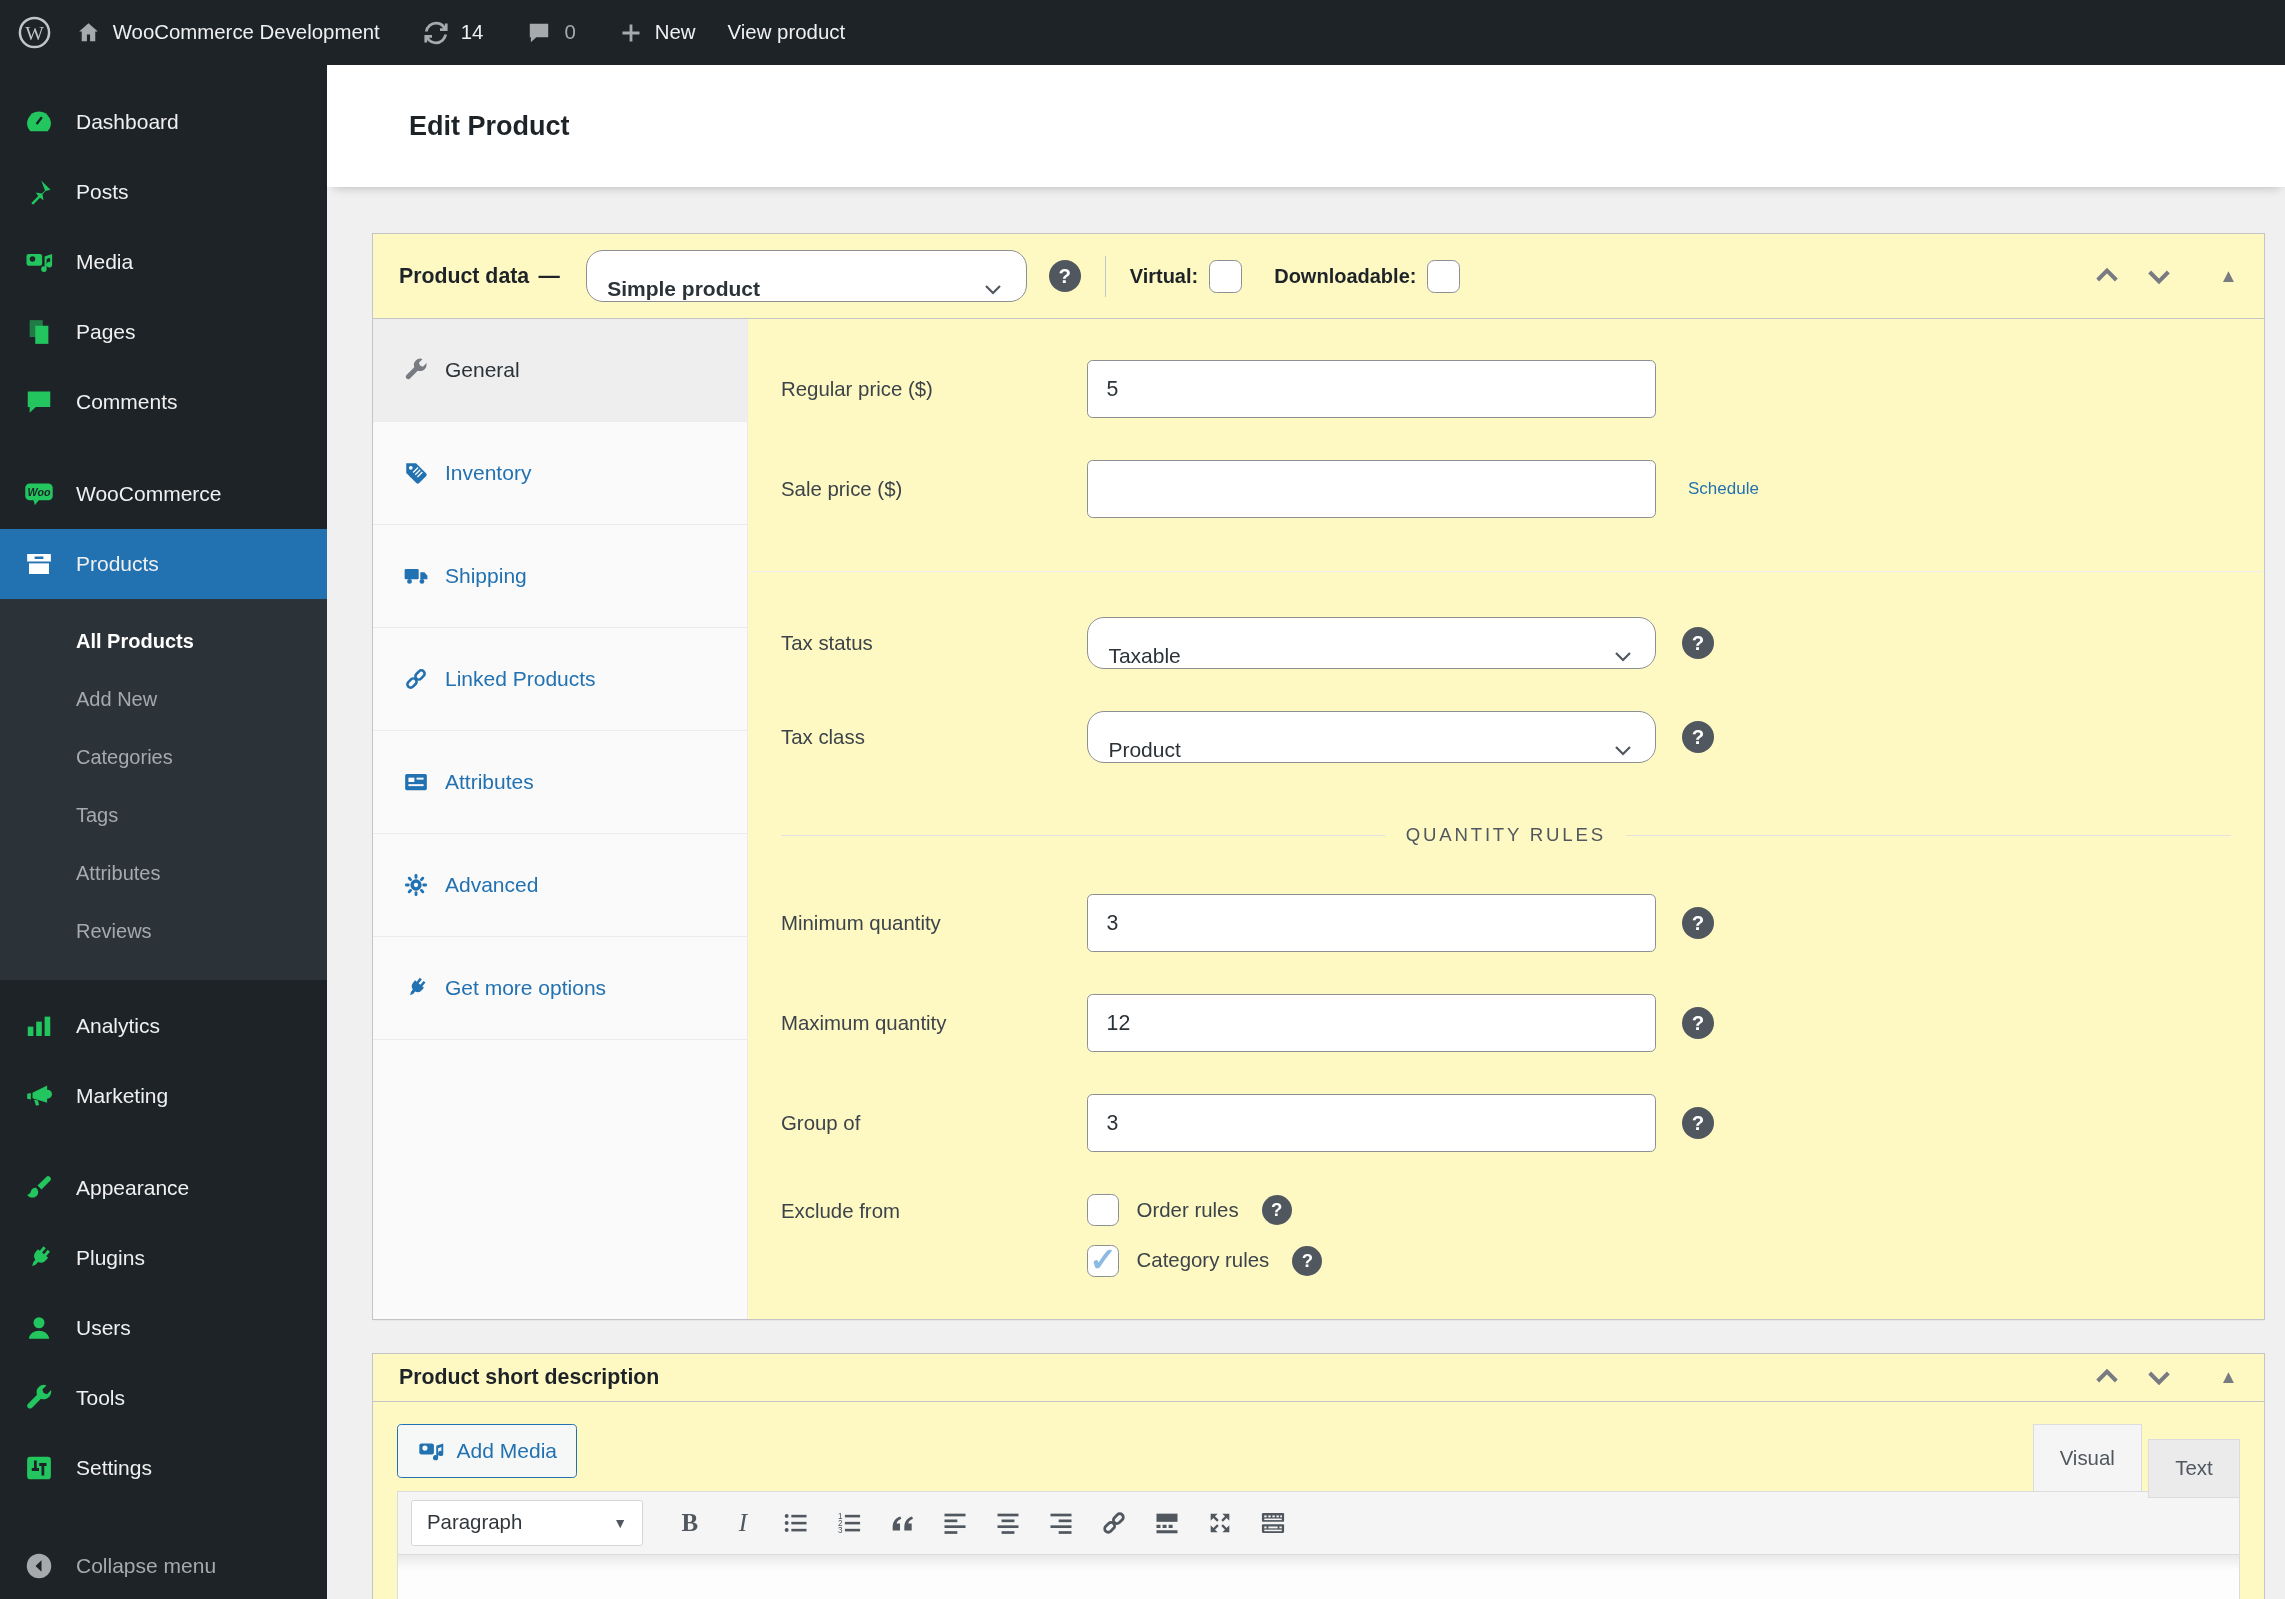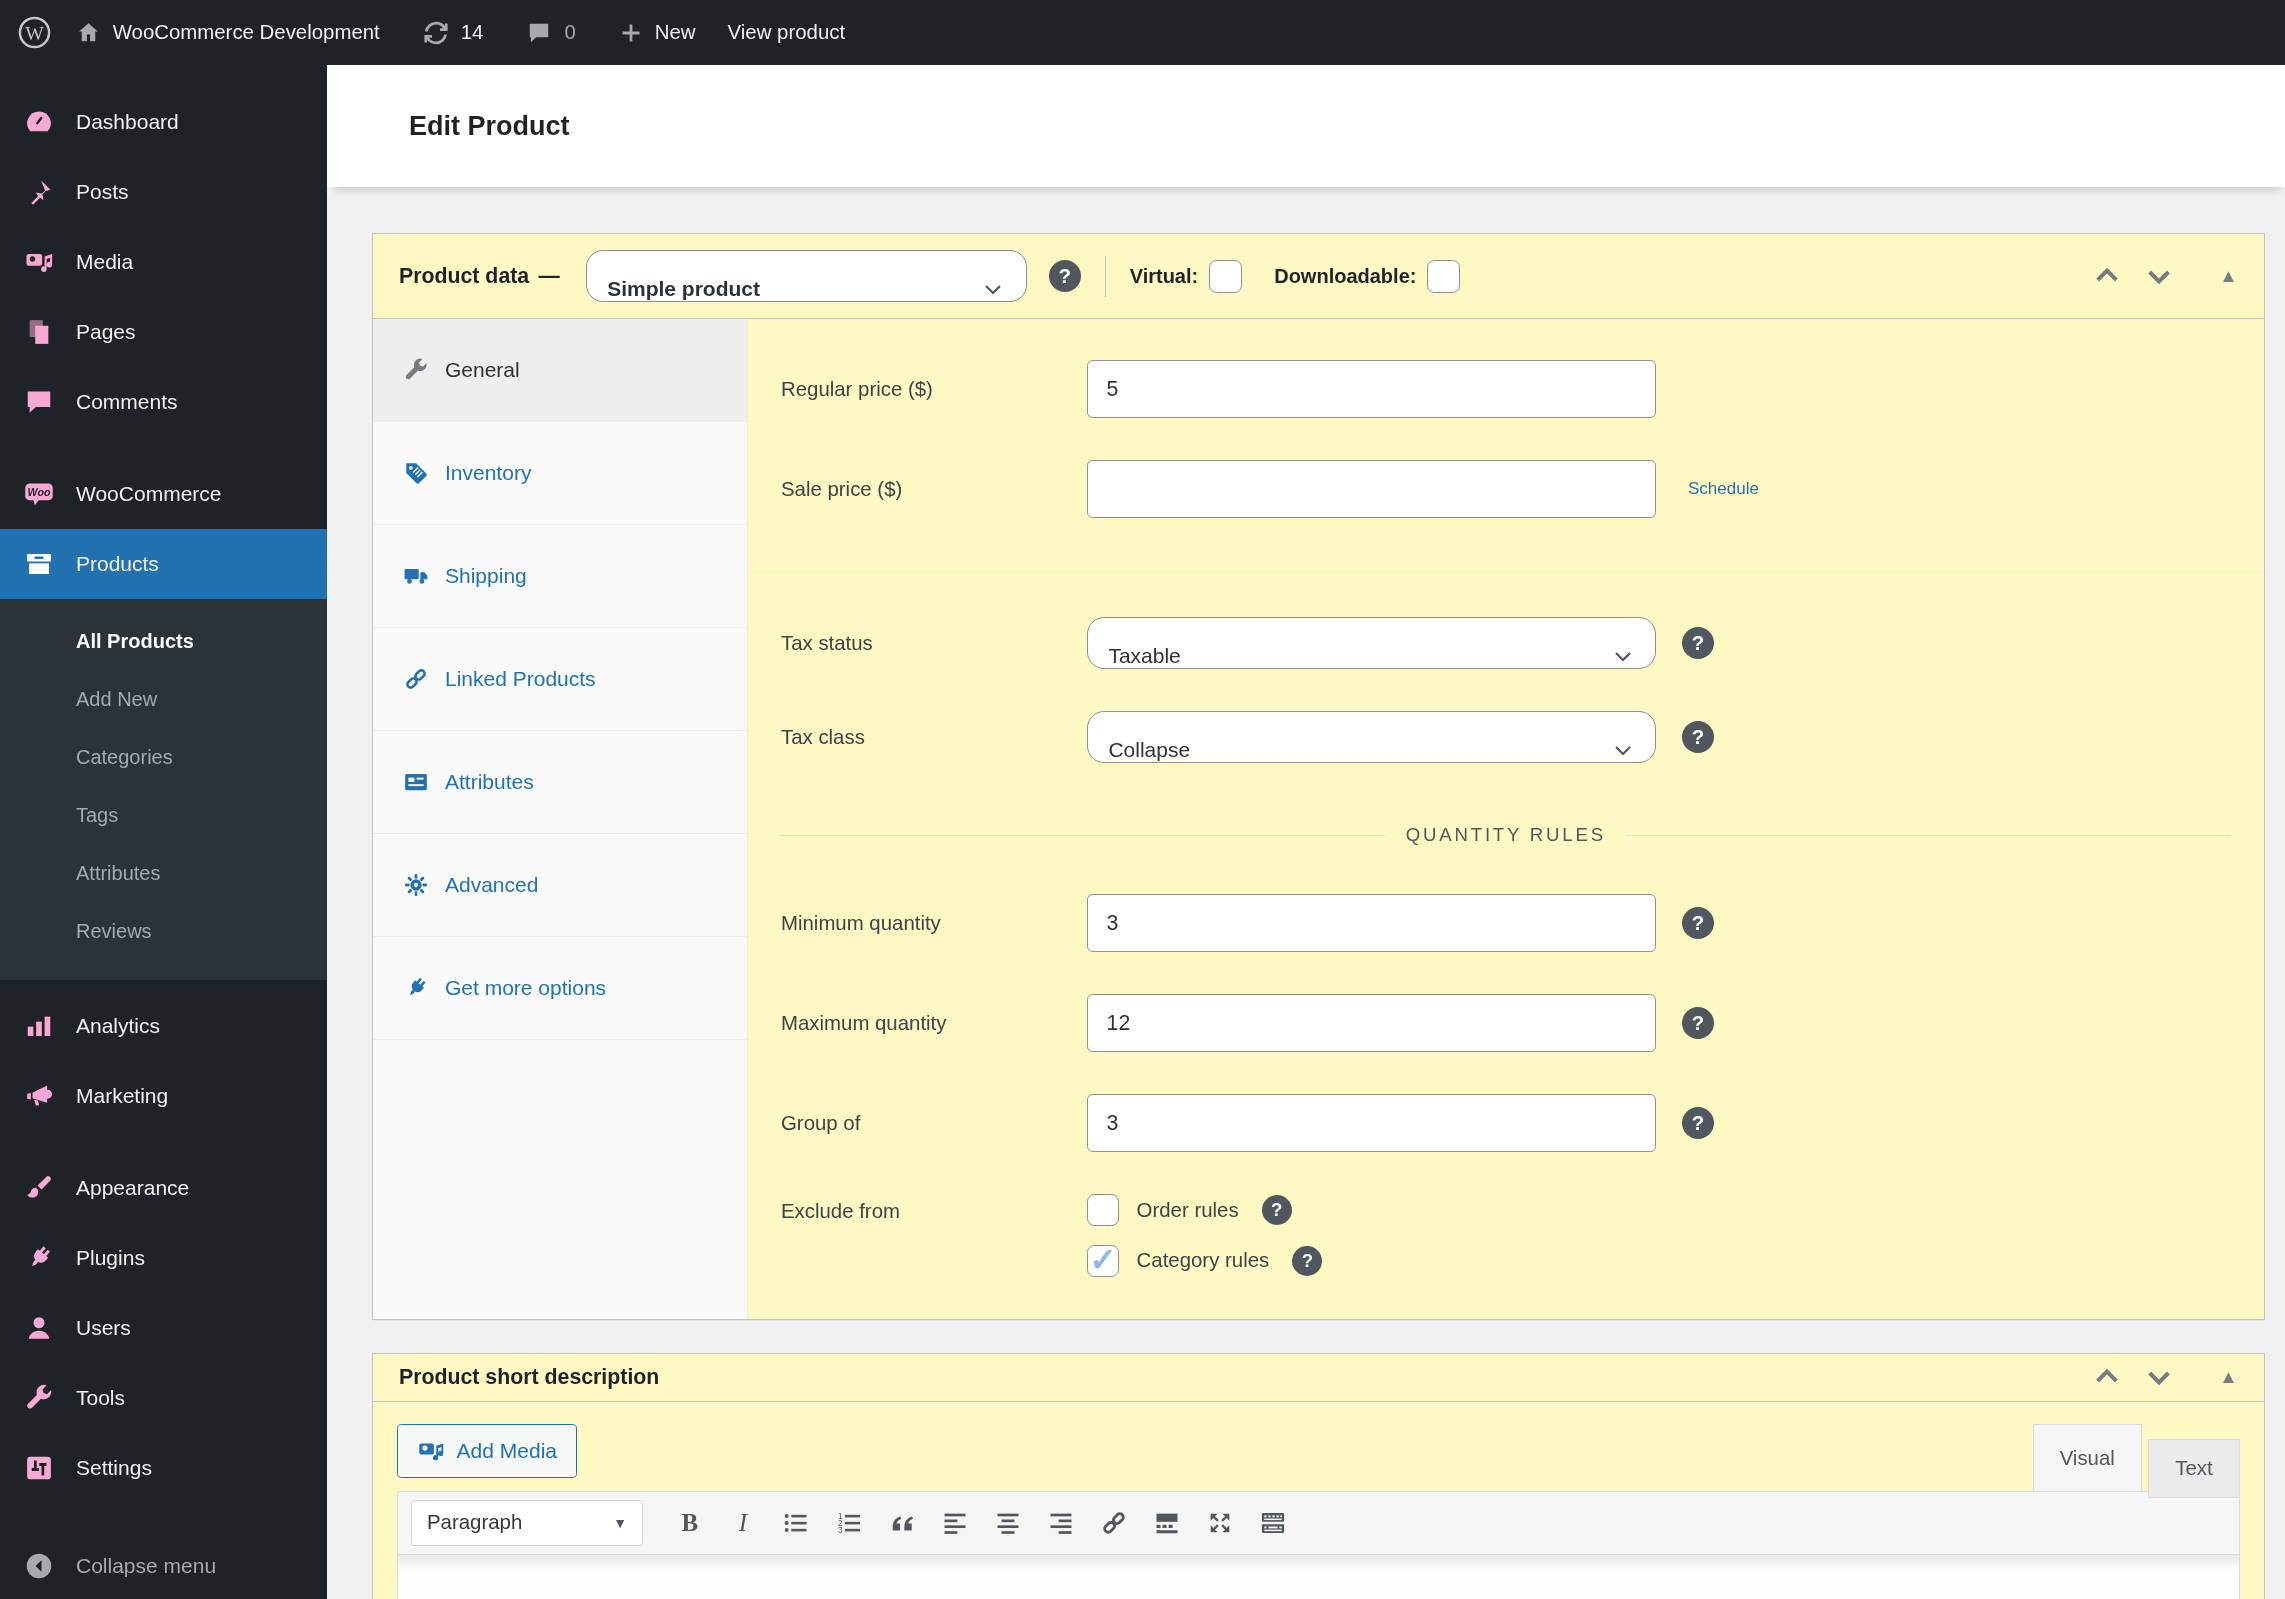--- a/index.html
+++ b/index.html
@@ -11,21 +11,21 @@
   #adminbar { position:absolute; top:0; left:0; right:0; height:65px; background:#1d2327; display:flex; align-items:center; z-index:60; padding-left:16.7px; }
   .ab-sec { display:flex; align-items:center; gap:12px; color:#f0f0f1; font-size:20.4px; }
   .ab-sec .ab-ic { color:#a7aaad; }
   .ab-count-muted { color:#a7aaad; }
   #ab-logo { margin-right:24px; color:#c3c4c7; }
   .ab-gap { margin-left:43px; }
 
   
   #sidebar { position:absolute; top:65px; left:0; width:327px; bottom:0; background:#1d2327; display:flex; flex-direction:column; padding-top:22px; }
   .mi { display:flex; align-items:center; height:70px; padding-left:24px; gap:22px; font-size:21px; color:#f0f0f1; position:relative; flex:none; }
-  .mi .ic { width:30px; height:30px; color:#f9a8d4; flex:none; }
+  .mi .ic { width:30px; height:30px; color:#22c55e; flex:none; }
   .mi.sep { margin-top:22px; }
   .mi.active { background:#2271b1; }
   .mi.active .ic { color:#fff; }
   .mi.active::after { content:""; position:absolute; right:-15px; top:50%; transform:translateY(-50%); border:15px solid transparent; border-left-color:#2271b1; z-index:70; }
   #submenu { background:#2c3338; padding:13px 0 20.4px; flex:none; }
   .smi { display:flex; align-items:center; height:58px; padding-left:76px; font-size:20px; color:#a5aaad; }
   .smi.current { color:#fff; font-weight:700; }
   .spacer { flex:1; }
   #collapse { height:67px; }
   #collapse span.lbl { color:#a7aaad; }
@@ -490,21 +490,21 @@
                   <svg viewBox="0 0 24 24" width="24" height="24">
                     <path d="M5 9l7 7 7-7" fill="none" stroke="currentColor" stroke-width="2.2"></path>
                   </svg>
                 </span>
             </div>
             <span class="help">?</span>
           </div>
           <div class="frow" style="margin-bottom:0">
             <label>Tax class</label>
             <div class="select">
-              <span>Collapse</span>
+              <span>Product</span>
               <span class="chev-dn">
                   <svg viewBox="0 0 24 24" width="24" height="24">
                     <path d="M5 9l7 7 7-7" fill="none" stroke="currentColor" stroke-width="2.2"></path>
                   </svg>
                 </span>
             </div>
             <span class="help">?</span>
           </div>
 
           <div class="qr-head">

